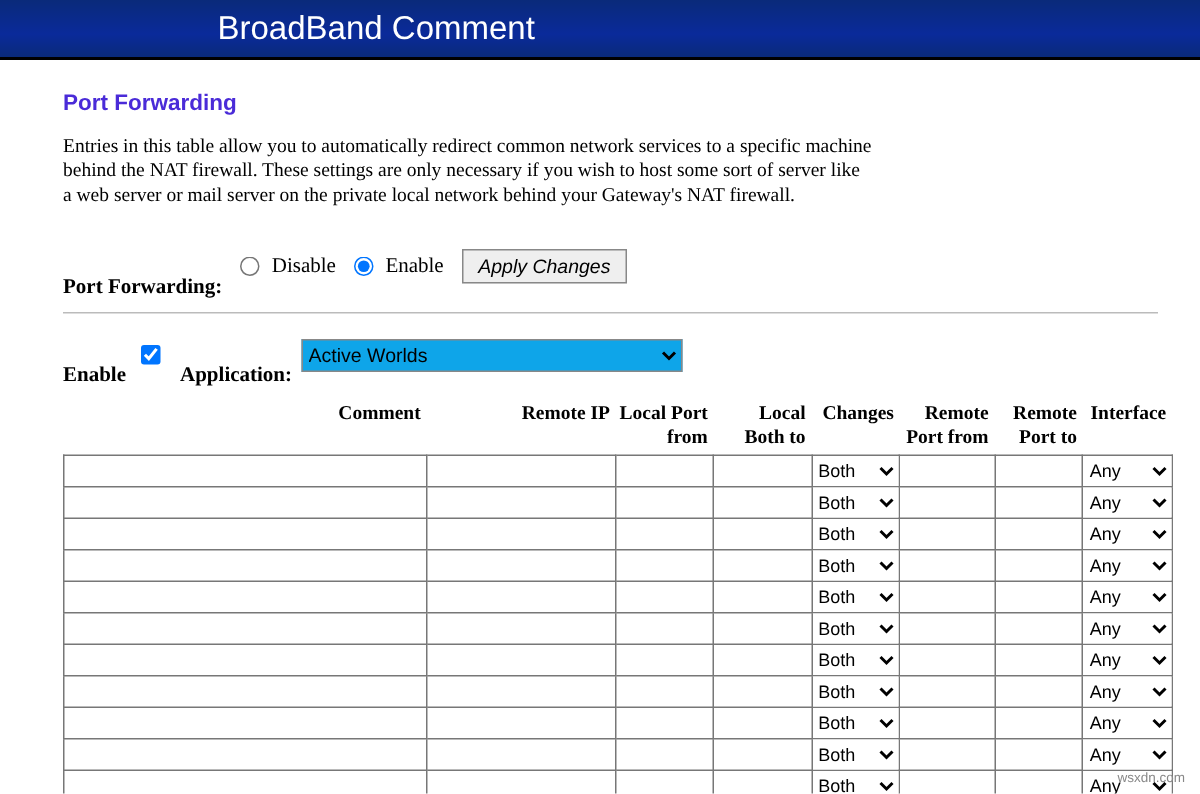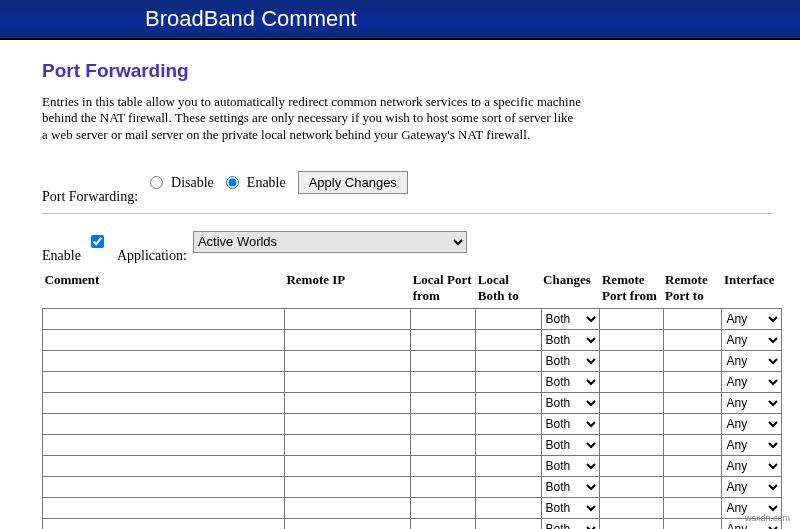--- a/index.html
+++ b/index.html
@@ -19,65 +19,66 @@
       font-weight: normal;
       border-bottom: 2px solid #000;
     }
     .content {
       padding: 12px 28px 0 42px;
     }
     h1 {
       color: #4a2bd8;
       font-family: Arial, sans-serif;
       font-weight: bold;
-      font-size: 19px;
+      font-size: 15px;
       margin: 8px 0 12px 0;
     }
     .desc {
       font-size: 13px;
       max-width: 540px;
       line-height: 1.25;
       margin-bottom: 18px;
     }
     .row {
       display: flex;
       align-items: center;
       gap: 6px;
       margin: 6px 0;
     }
-    .bold { font-weight: normal; margin-top: 28px; }
+    .bold { font-weight: bold; margin-top: 28px; }
     .radio { margin: 0 2px 0 6px; }
     .btn {
       font-family: Arial, sans-serif;
       font-size: 13px;
       padding: 3px 10px;
       background: #efefef;
       border: 1px solid #888;
       cursor: pointer;
+      font-style: italic;
     }
     .select-app {
       font-family: Arial, sans-serif;
       font-size: 13px;
-      width: 274px;
+      width: 254px;
       height: 22px;
       border: 1px solid #888;
-      background: #e5e5e5;
+      background: #0ea5e9;
     }
     hr.sep {
       border: none;
       border-top: 1px solid #bbb;
       margin: 8px 0 6px 0;
     }
     table.grid {
       border-collapse: collapse;
       width: 740px;
       font-size: 13px;
     }
     table.grid th {
-      text-align: left;
+      text-align: right;
       font-weight: bold;
       padding: 2px 4px 4px 2px;
       vertical-align: top;
       border: none;
       font-size: 13px;
       margin-left: 24px;
     }
     table.grid td {
       border: 1px solid #777;
       padding: 0;

